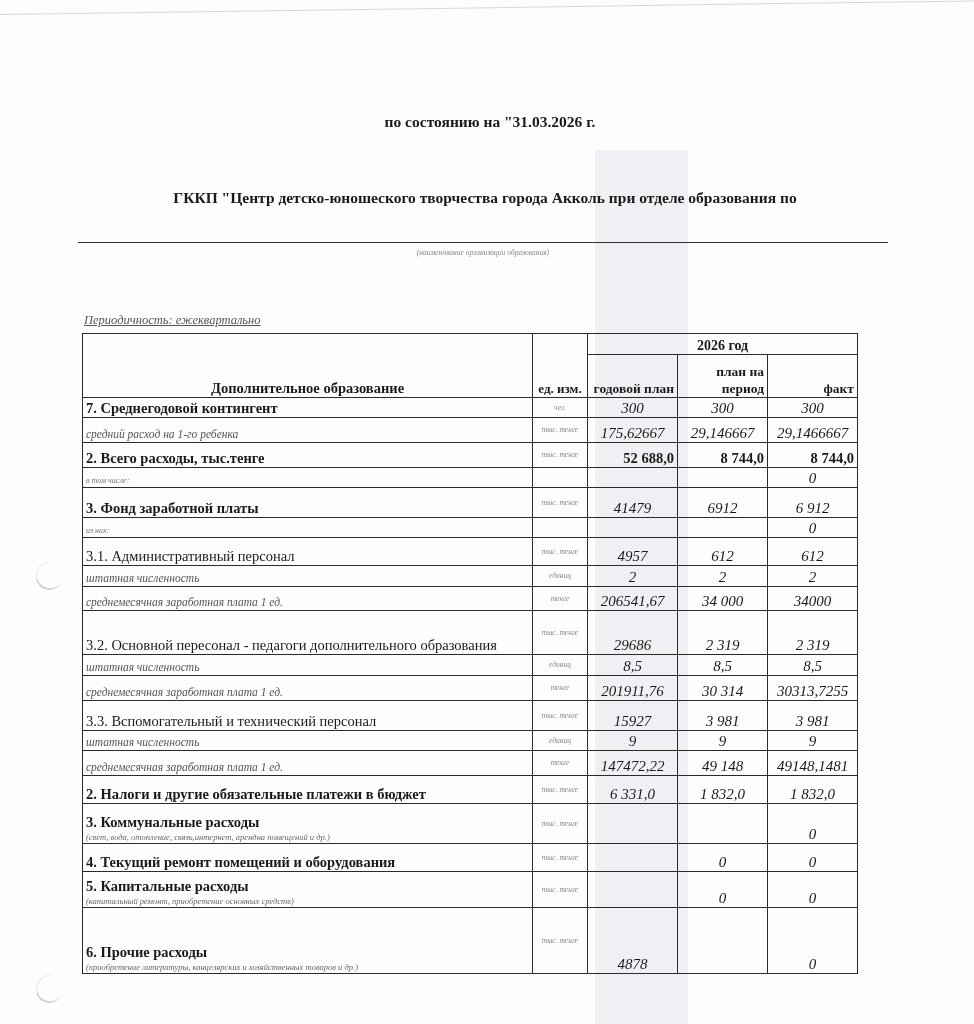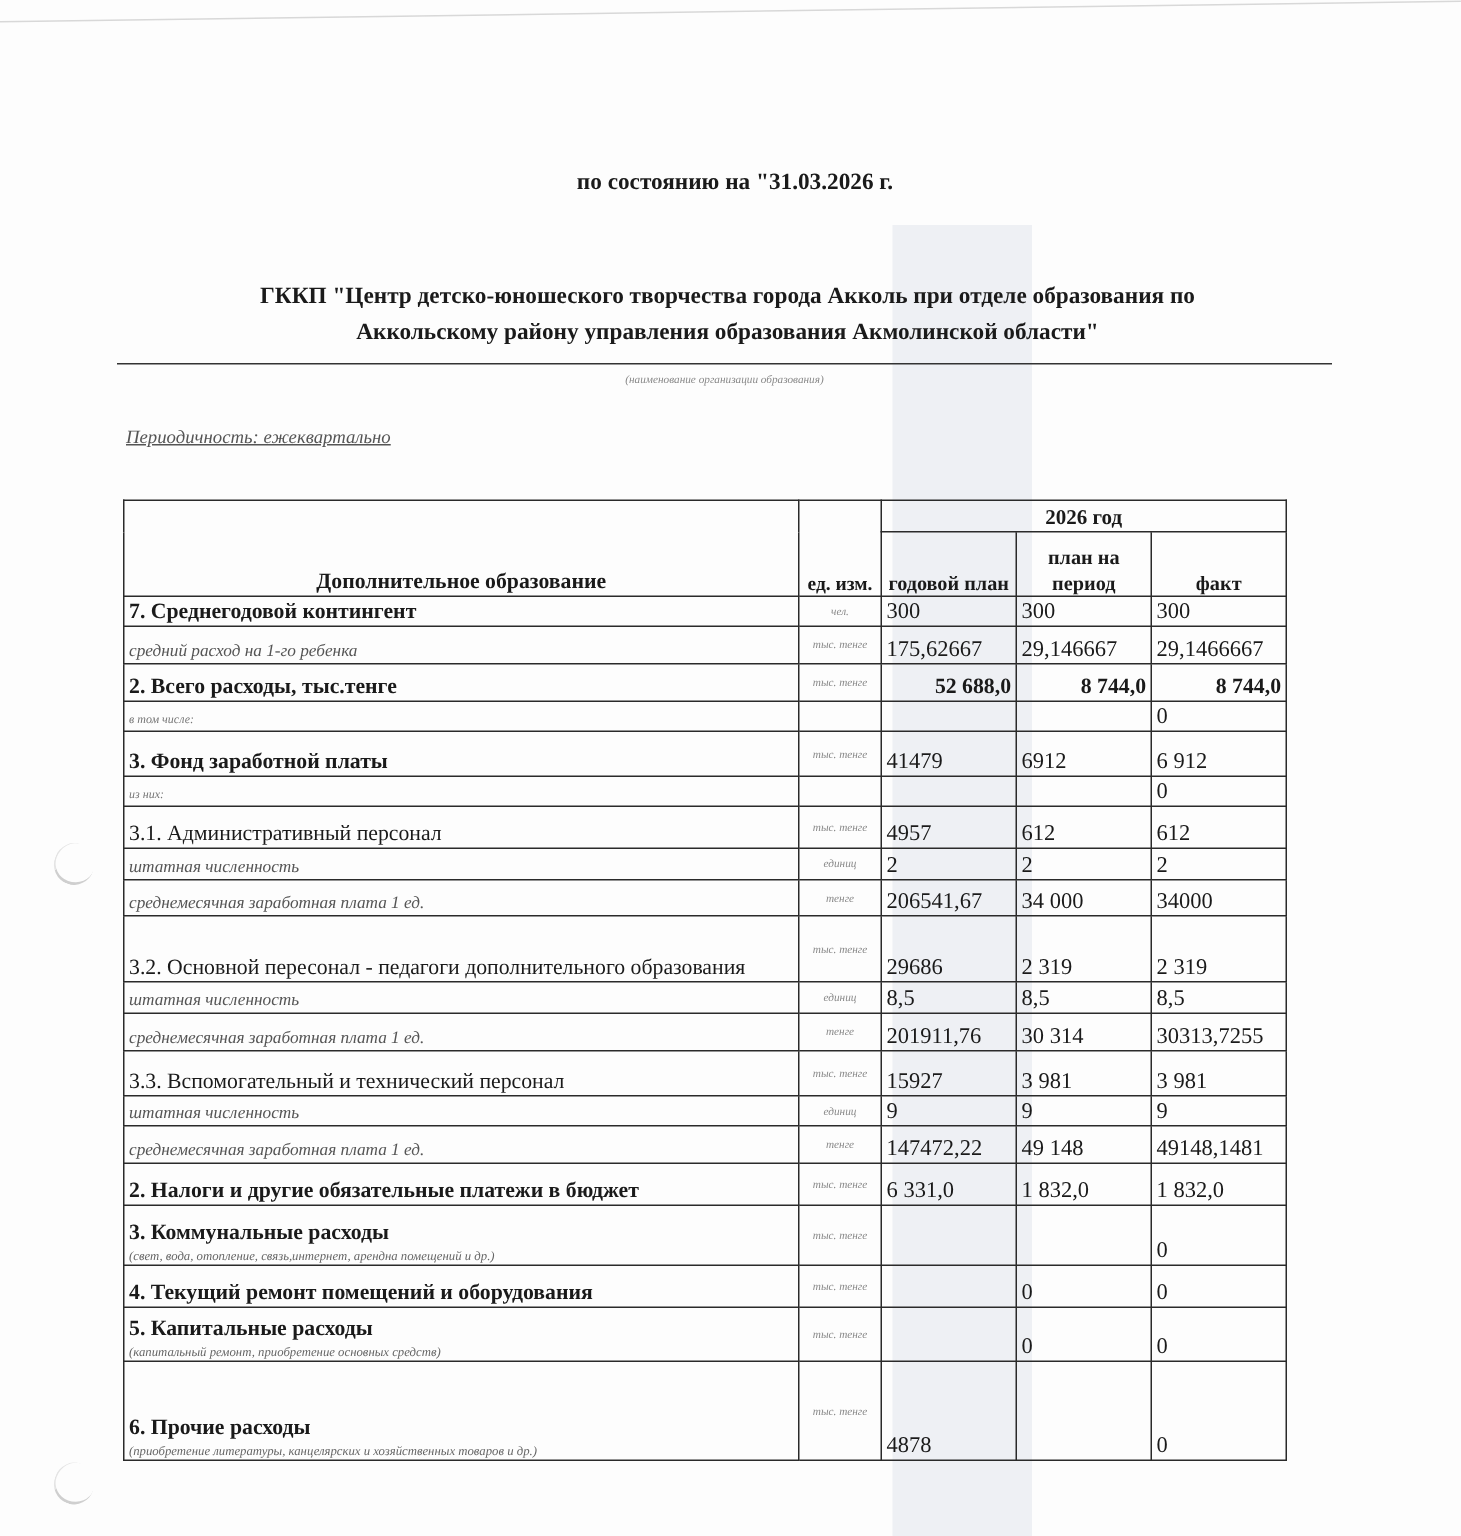--- a/index.html
+++ b/index.html
@@ -36,66 +36,65 @@
     .org-rule {
       position: absolute; left: 78px; top: 242px; width: 810px; height: 1px;
       background: #333; z-index: 1;
     }
     .org-caption {
       position: absolute; left: 78px; width: 810px; top: 248px;
       text-align: center; font-style: italic; font-size: 7.5px; color: #888;
       z-index: 1;
     }
     .periodicity {
-      position: absolute; left: 84px; top: 284px;
+      position: absolute; left: 84px; top: 313px;
       font-style: italic; font-size: 12.5px; color: #555;
       text-decoration: underline; z-index: 1;
     }
     table.fin {
       position: absolute; left: 82px; top: 333px;
       border-collapse: collapse; z-index: 1;
       table-layout: fixed;
     }
     table.fin td, table.fin th {
       border: 1px solid #2a2a2a; padding: 0 3px;
       vertical-align: bottom; overflow: hidden;
     }
     .c-name { width: 450px; }
     .c-unit { width: 55px; }
     .c-v1 { width: 90px; }
     .c-v2 { width: 90px; }
     .c-v3 { width: 90px; }
     th.hdr-main { font-size: 14.5px; font-weight: bold; text-align: center; vertical-align: middle; }
     th.hdr-unit { font-size: 13px; font-weight: bold; text-align: center; vertical-align: middle; line-height: 16px; }
     th.hdr-year { font-size: 14px; font-weight: bold; text-align: center; height: 20px; vertical-align: middle; }
-    th.hdr-col { font-size: 13.5px; font-weight: bold; text-align: center; vertical-align: middle; line-height: 17px; height: 42px; }
+    th.hdr-col { font-size: 13.5px; font-weight: bold; text-align: right; vertical-align: middle; line-height: 17px; height: 42px; }
     .name-bold { font-weight: bold; font-size: 14.5px; }
     .name-plain { font-size: 14.5px; line-height: 18px; }
     .name-italic { font-style: italic; font-size: 11.5px; color: #555; }
     .name-tiny { font-style: italic; font-size: 8px; color: #777; }
     .sub-note { display: block; font-style: italic; font-weight: normal; font-size: 8.5px; color: #666; line-height: 12px; }
     .unit { font-style: italic; font-size: 7.5px; color: #888; text-align: center; line-height: 10px; vertical-align: middle !important; }
-    .num { text-align: left; font-size: 15px; }
+    .num { text-align: center; font-size: 15px; font-style: italic; }
     .num-bold { text-align: right; font-size: 14.5px; font-weight: bold; }
   </style>
 </head>
 <body>
 
 <div class="scan-line-top"></div>
 <div class="shade-band"></div>
 <div class="punch-hole" style="left:36px; top:562px;"></div>
 <div class="punch-hole" style="left:36px; top:975px;"></div>
 
 <div class="title-block">
   <div>по состоянию на "31.03.2026 г.</div>
 </div>
 
 <div class="org-block">
   <div>ГККП "Центр детско-юношеского творчества города Акколь при отделе образования по</div>
-  <div>Аккольскому району управления образования Акмолинской области"</div>
 </div>
 <div class="org-rule"></div>
 <div class="org-caption">(наименование организации образования)</div>
 
 <div class="periodicity">Периодичность: ежеквартально</div>
 
 <table class="fin">
   <colgroup>
     <col class="c-name">
       <col class="c-unit">

